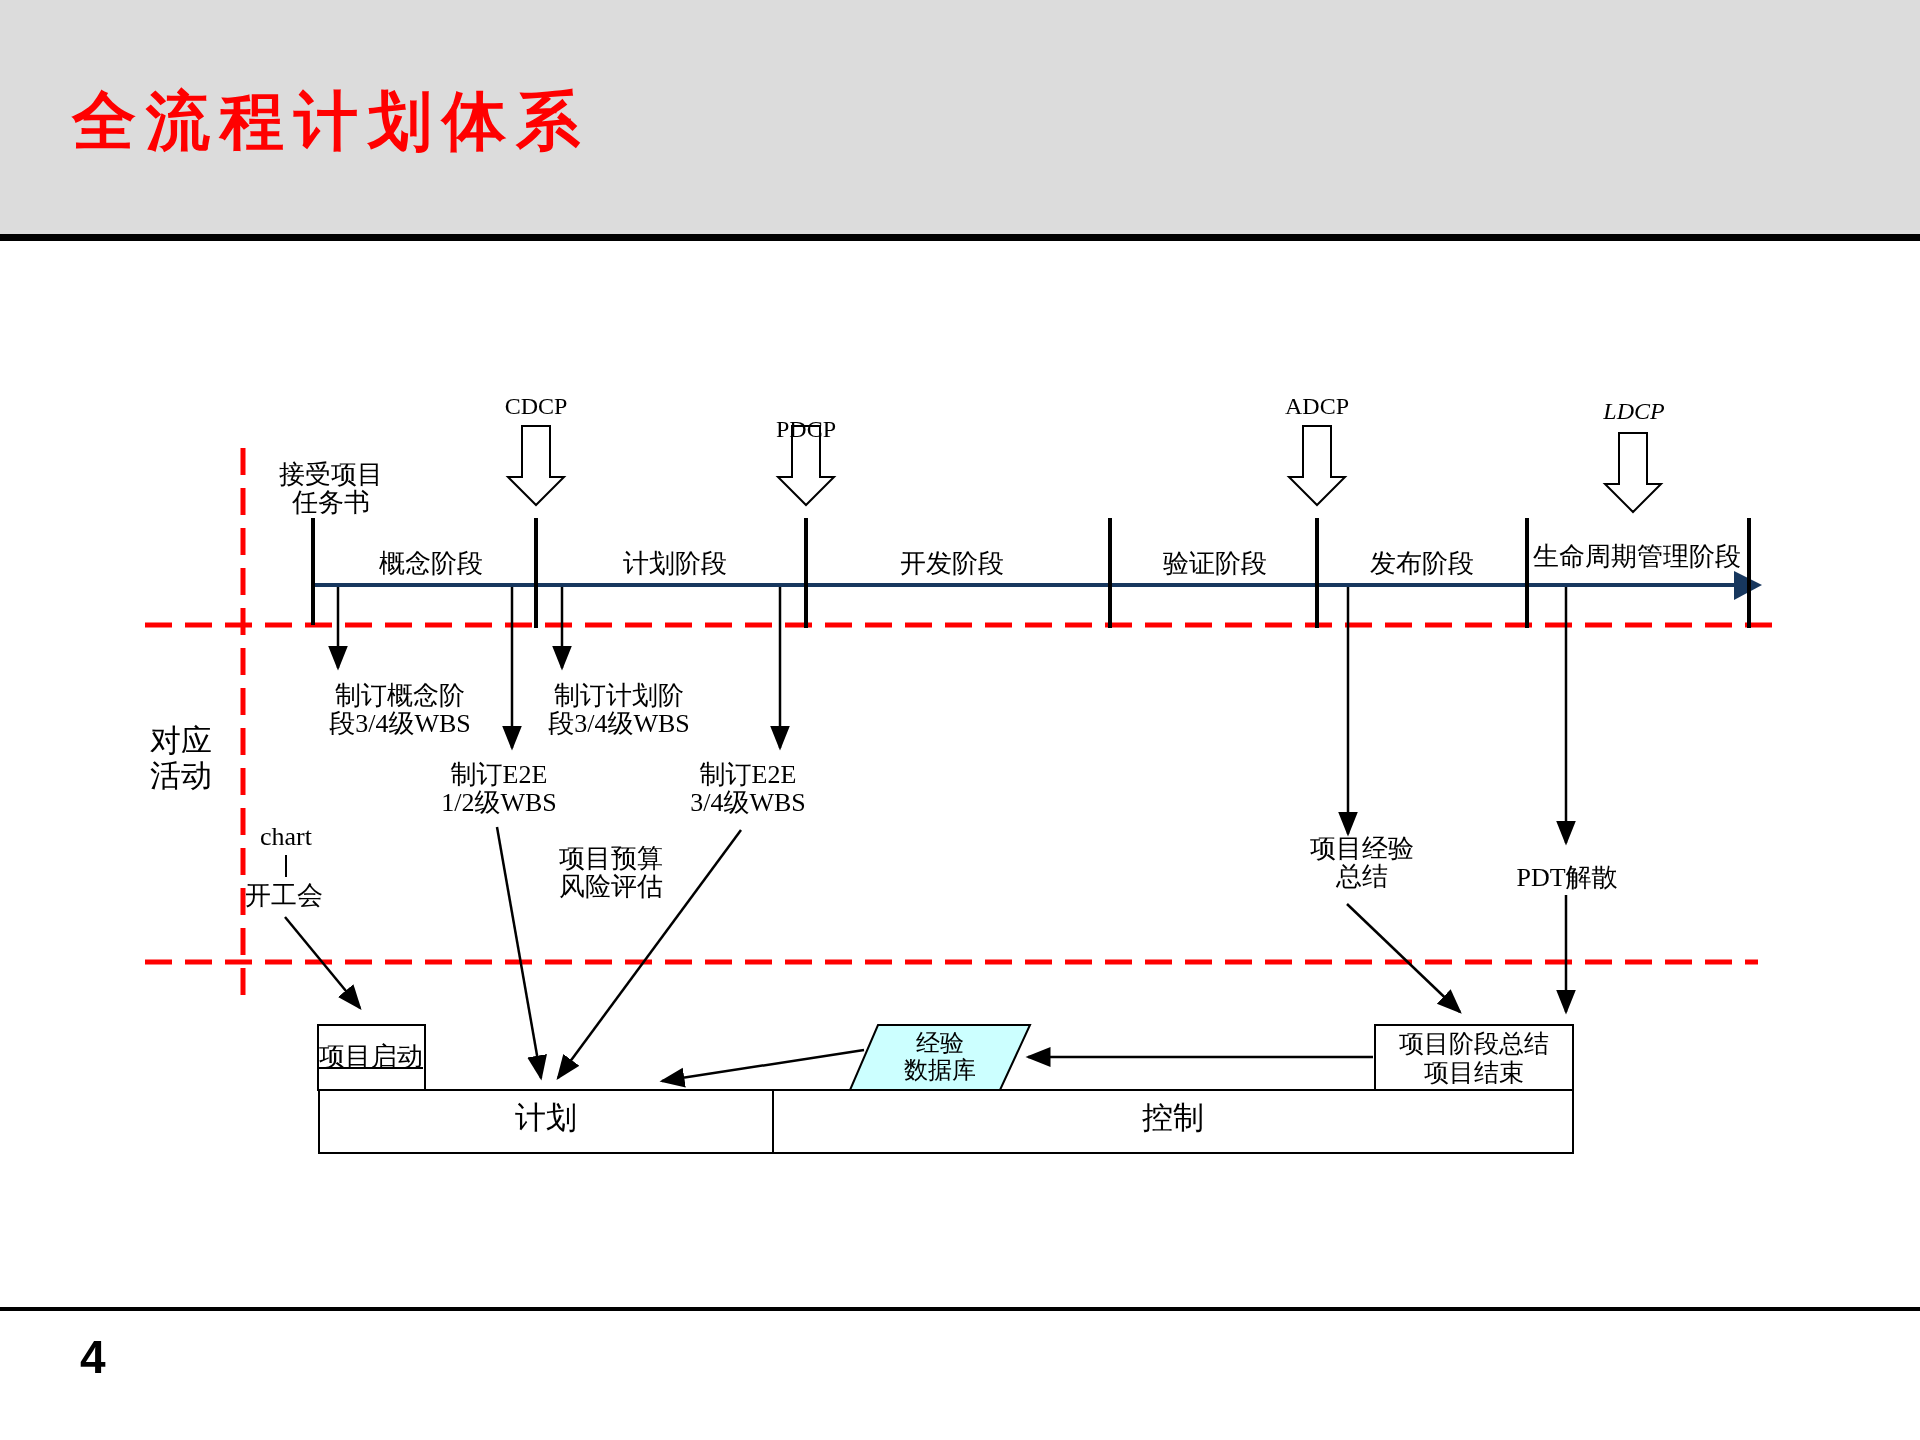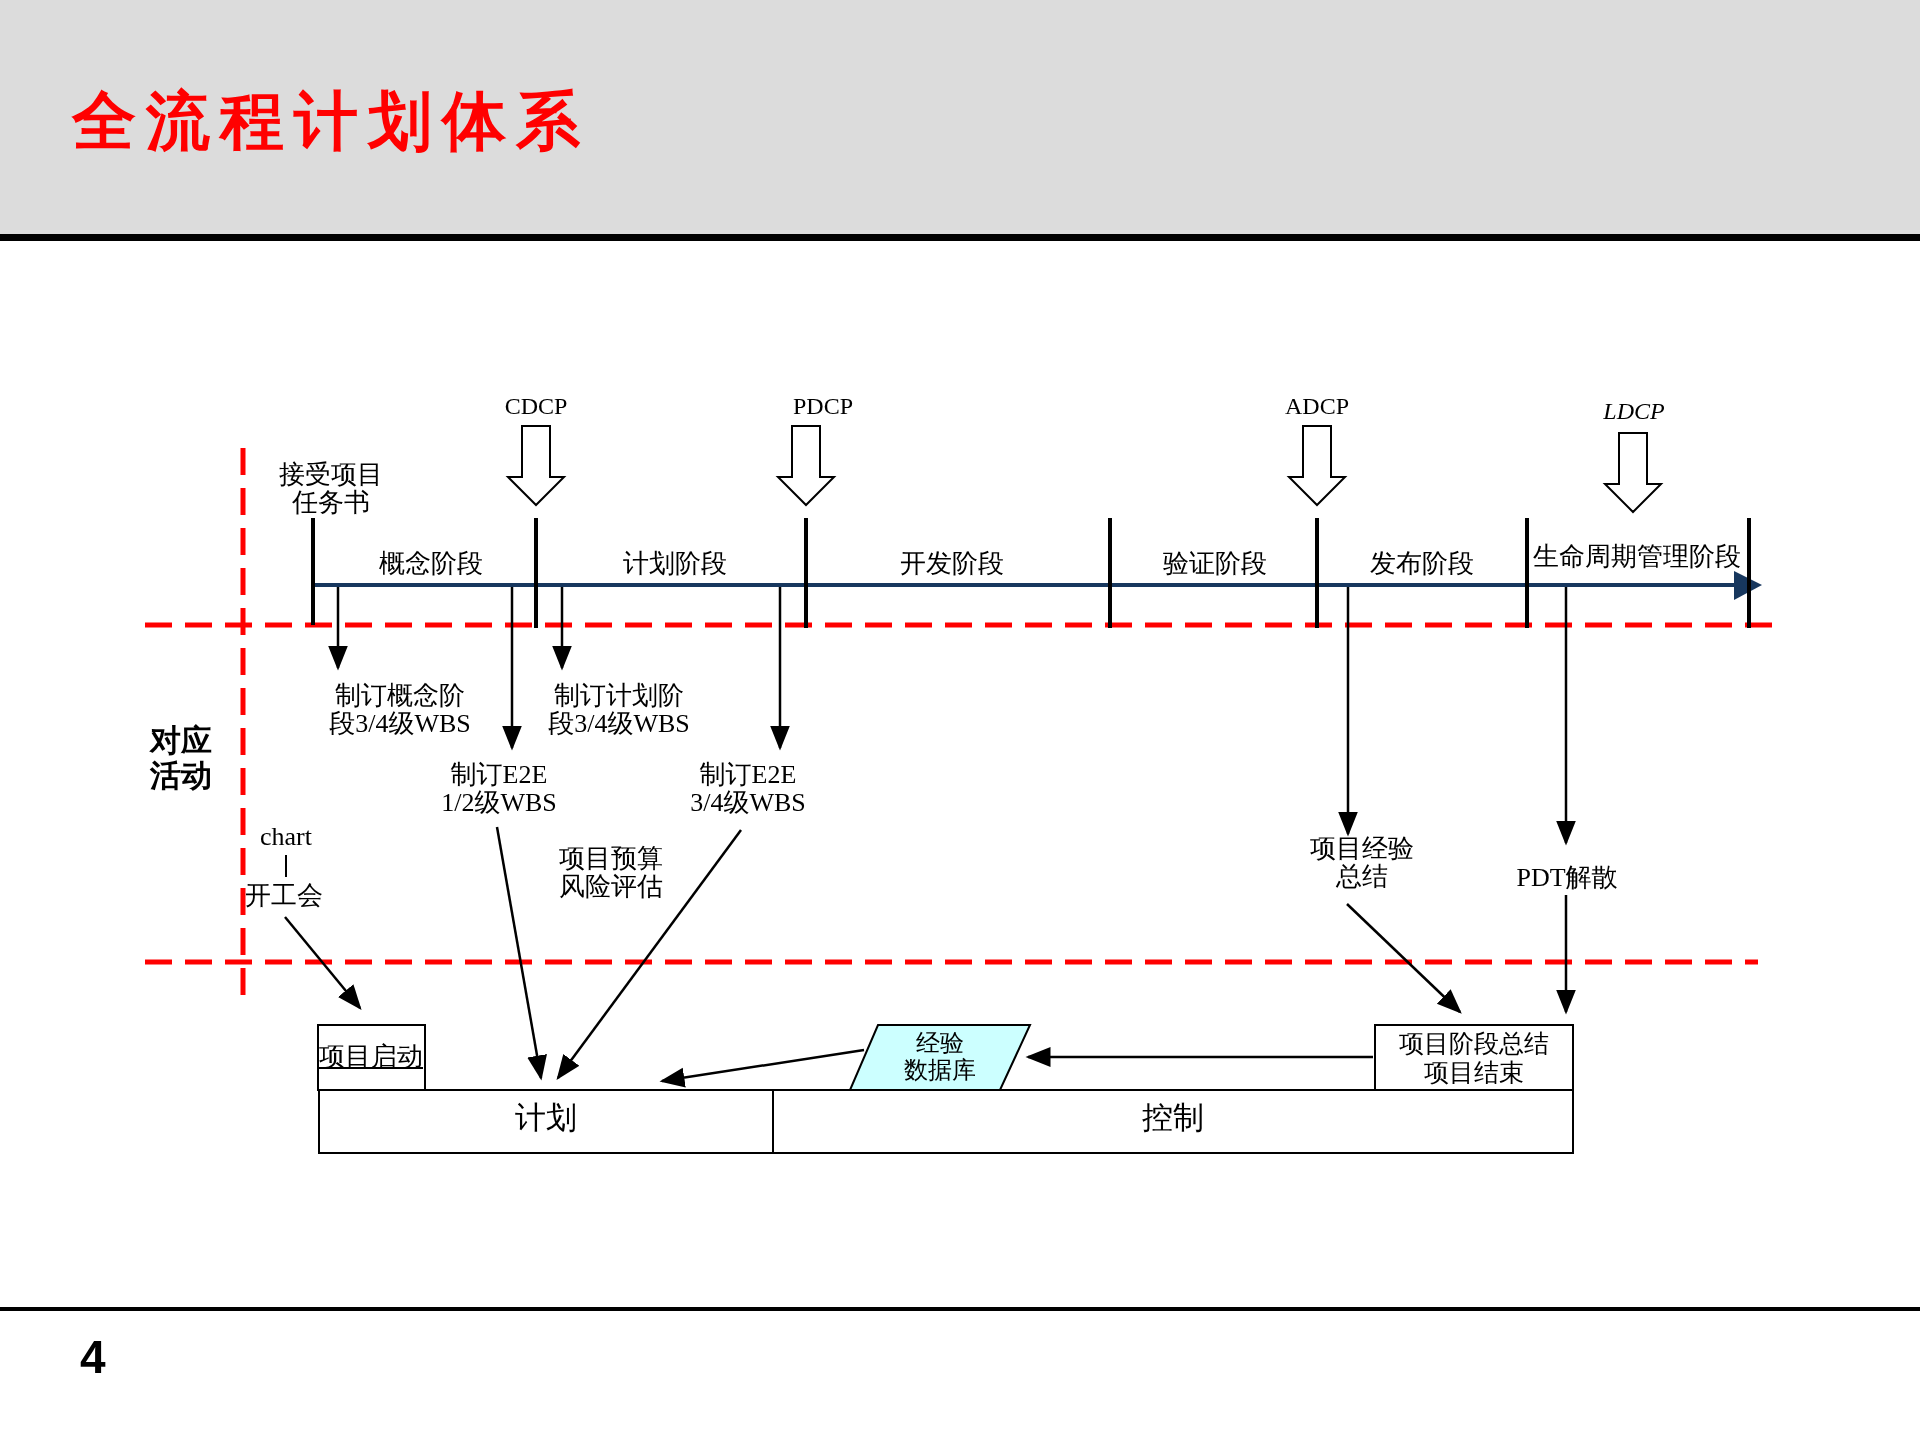--- a/index.html
+++ b/index.html
@@ -8,21 +8,21 @@
   .header{position:absolute;left:0;top:0;width:1920px;height:234px;background:#dcdcdc;}
   .header-rule{position:absolute;left:0;top:234px;width:1920px;height:7px;background:#000;}
   .title{position:absolute;left:72px;top:78px;font-size:64px;font-weight:bold;color:#ff0000;
          letter-spacing:10px;white-space:nowrap;}
   svg.diagram{position:absolute;left:0;top:0;}
   .lbl{position:absolute;transform:translateX(-50%);text-align:center;font-size:26px;
        line-height:28px;white-space:nowrap;}
   .lbl span{display:block;}
   .milestone-lbl{font-size:24px;}
   .phase-lbl{font-size:26px;}
-  .row-lbl{font-size:31px;line-height:35px;text-align:left;transform:none;font-weight:bold;}
+  .row-lbl{font-size:31px;line-height:35px;text-align:left;transform:none;}
   .chart-lbl{font-size:26px;}
   .box-lbl{font-size:26px;line-height:29px;text-decoration:underline;}
   .big-lbl{font-size:31px;}
   .sum-lbl{font-size:25px;line-height:29px;}
   .db-lbl{font-size:24px;line-height:27px;}
   .footer-rule{position:absolute;left:0;top:1307px;width:1920px;height:4px;background:#000;}
   .page-num{position:absolute;left:80px;top:1330px;font-size:46px;font-weight:bold;
             font-family:"Liberation Sans","DejaVu Sans",sans-serif;}
 </style>
 </head>
@@ -78,21 +78,21 @@
     <line x1="497" y1="827" x2="541" y2="1078" stroke="#000" stroke-width="2.5" marker-end="url(#ah)"></line>
     <line x1="741" y1="830" x2="558" y2="1078" stroke="#000" stroke-width="2.5" marker-end="url(#ah)"></line>
     <line x1="864" y1="1050" x2="662" y2="1081" stroke="#000" stroke-width="2.5" marker-end="url(#ah)"></line>
     <line x1="1373" y1="1057" x2="1028" y2="1057" stroke="#000" stroke-width="2.5" marker-end="url(#ah)"></line>
     <line x1="1347" y1="904" x2="1460" y2="1012" stroke="#000" stroke-width="2.5" marker-end="url(#ah)"></line>
     <line x1="1566" y1="895" x2="1566" y2="1012" stroke="#000" stroke-width="2.5" marker-end="url(#ah)"></line>
     <line x1="286" y1="855" x2="286" y2="877" stroke="#000" stroke-width="2"></line>
   </svg>
 
   <div class="lbl milestone-lbl" style="left:536px;top:392px;">CDCP</div>
-  <div class="lbl milestone-lbl" style="left:806px;top:392px;margin-left:17px;">PDCP</div>
+  <div class="lbl milestone-lbl" style="left:806px;top:415px;">PDCP</div>
   <div class="lbl milestone-lbl" style="left:1317px;top:392px;">ADCP</div>
   <div class="lbl milestone-lbl" style="left:1634px;top:397px;font-style:italic;">LDCP</div>
 
   <div class="lbl" style="left:331px;top:461px;">
     <span>接受项目</span>
     <span>任务书</span>
   </div>
 
   <div class="lbl phase-lbl" style="left:431px;top:550px;">概念阶段</div>
   <div class="lbl phase-lbl" style="left:675px;top:550px;">计划阶段</div>

